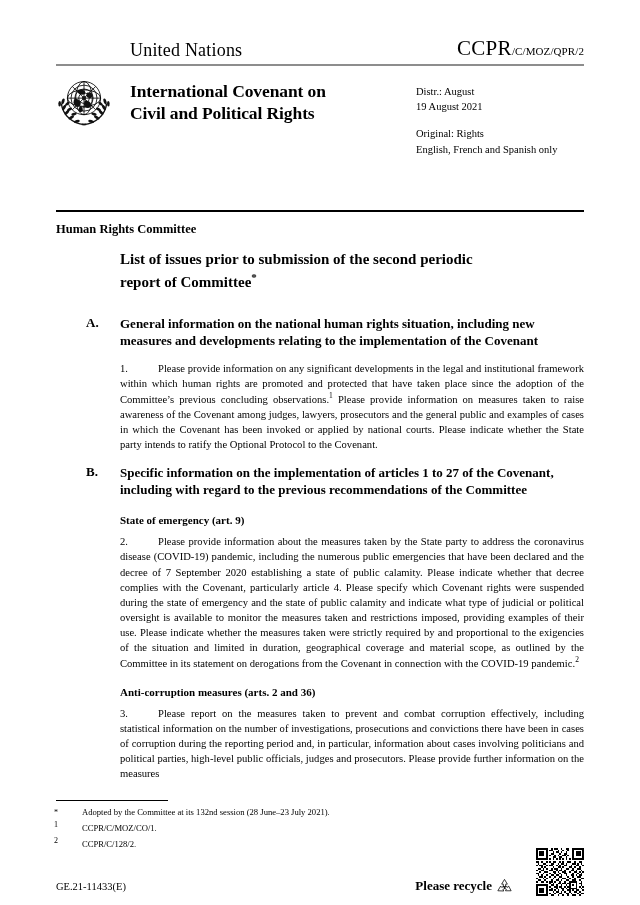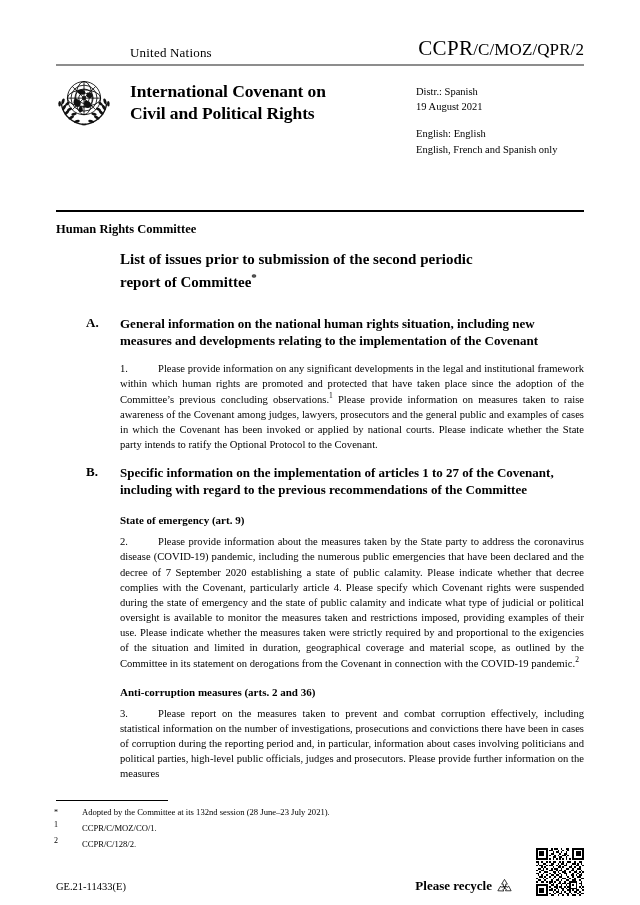--- a/index.html
+++ b/index.html
@@ -28,35 +28,35 @@
     top: 36px;
     width: 528px;
   }
   .mast-top {
     display: flex;
     align-items: flex-end;
     justify-content: space-between;
     padding: 0 0 3px 0;
   }
   .un-name {
-    font-size: 13px;
+    font-size: 18px;
     letter-spacing: .2px;
     margin-left: 74px;
   }
   .doc-symbol {
     font-size: 12px;
     white-space: nowrap;
     text-align: right;
   }
   .doc-symbol .sym-main {
     font-size: 21px;
     letter-spacing: .3px;
   }
   .doc-symbol .sym-rest {
-    font-size: 17px;
+    font-size: 11px;
     letter-spacing: .1px;
   }
   .rule-thin {
     border-top: 2px solid #8d8d8d;
     width: 100%;
     height: 0;
   }
 
   .mast-body {
     display: flex;
@@ -303,24 +303,24 @@
           </g>
         </svg>
       </div>
 
       <div class="covenant-title">
         <div>International Covenant on</div>
         <div>Civil and Political Rights</div>
       </div>
 
       <div class="distr-block">
-        <div>Distr.: Spanish</div>
+        <div>Distr.: August</div>
         <div>19 August 2021</div>
         <div class="gap"></div>
-        <div>English: English</div>
+        <div>Original: Rights</div>
         <div>English, French and Spanish only</div>
       </div>
 
     </div>
   </div>
 
   <div class="rule-thick"></div>
   <div class="committee">Human Rights Committee</div>
 
   <div class="doc-body">

